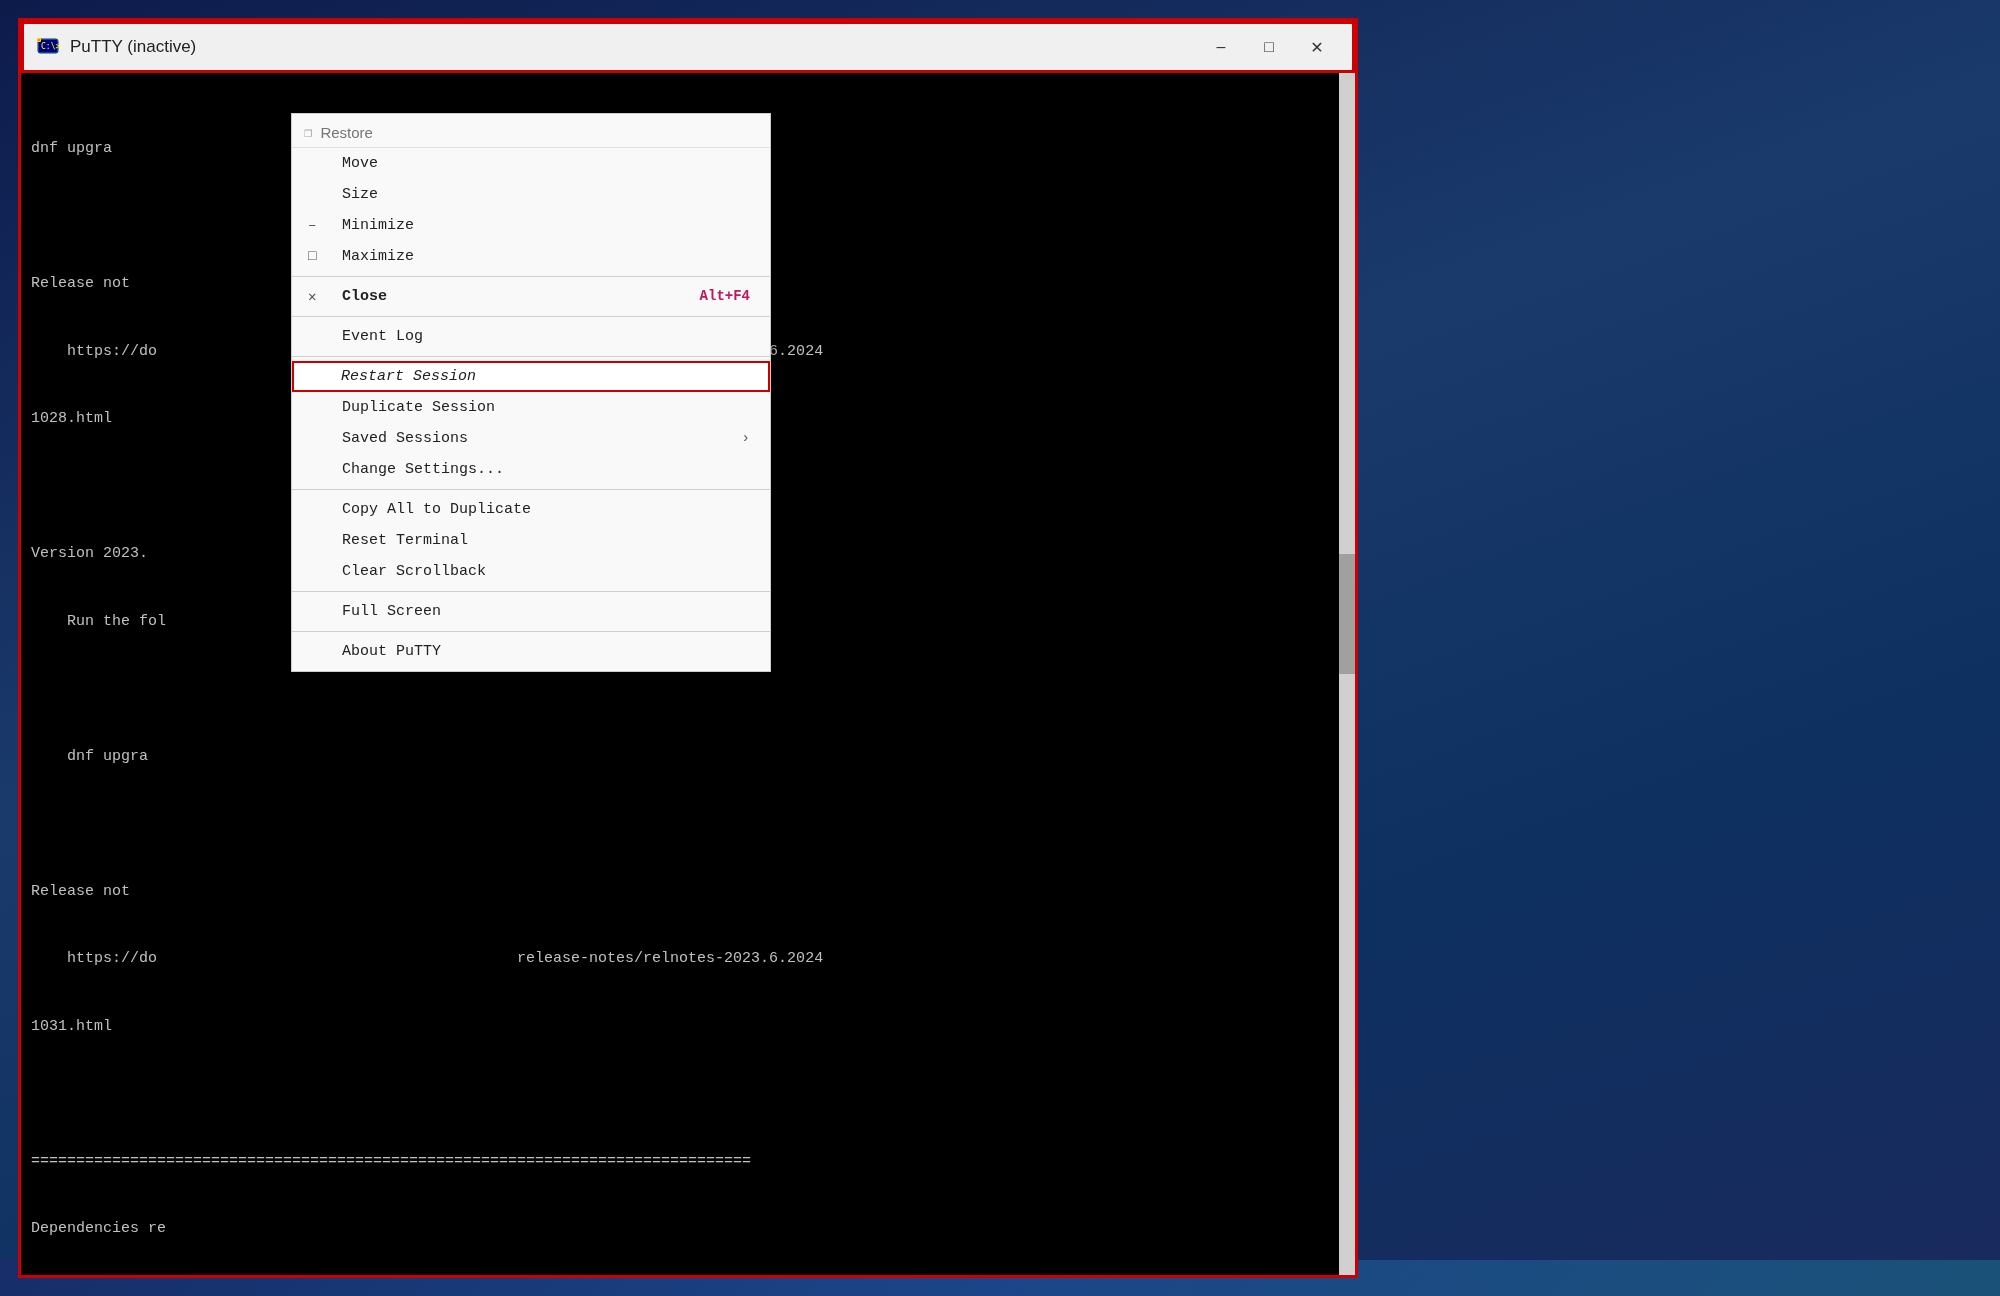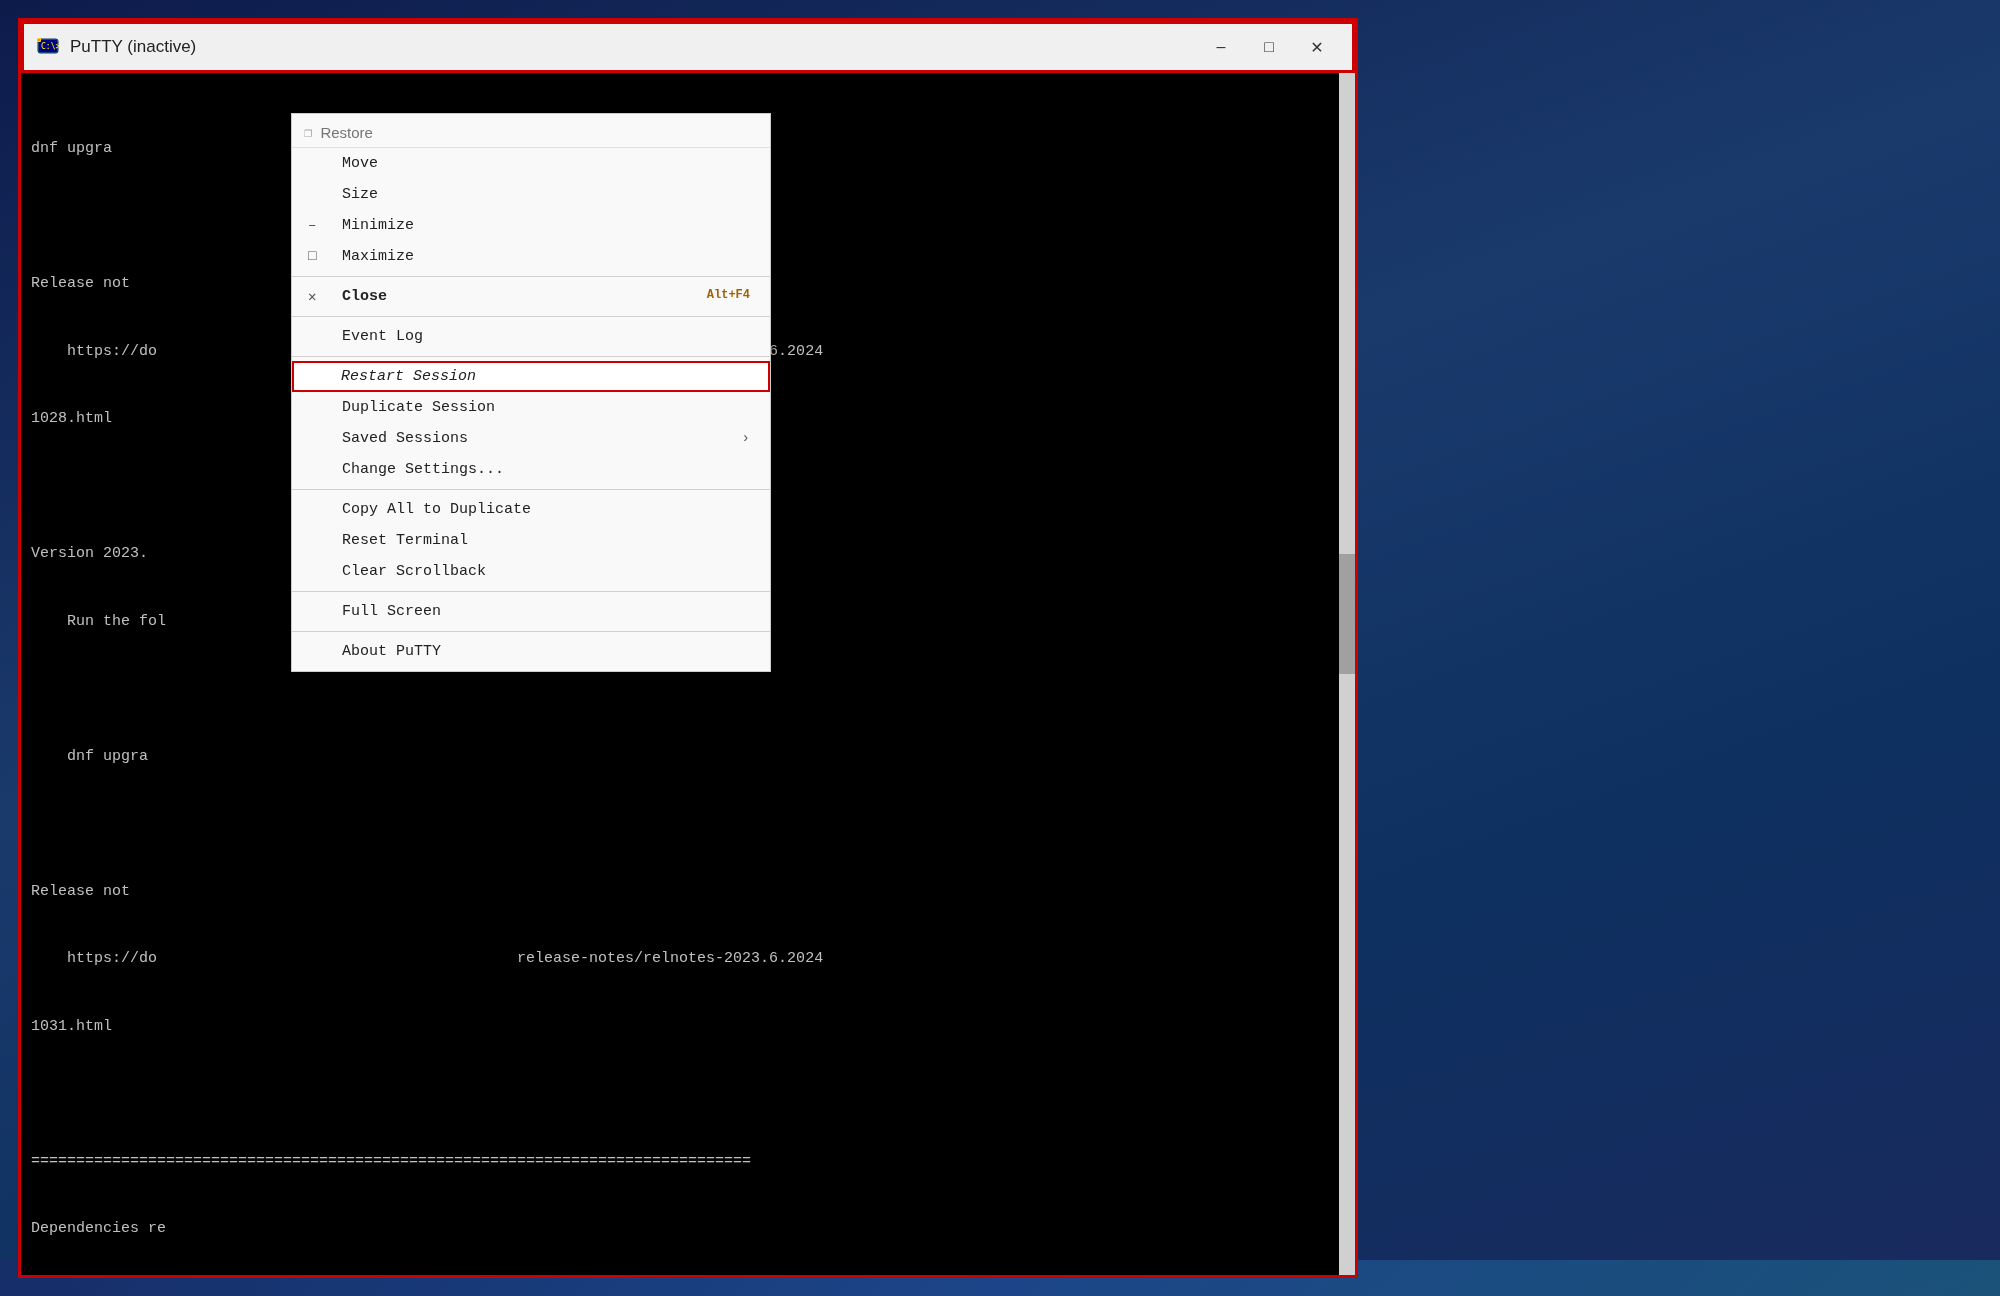--- a/index.html
+++ b/index.html
@@ -142,22 +142,22 @@
 
     .menu-icon {
       position: absolute;
       left: 16px;
       font-size: 14px;
       color: #555;
     }
 
     .menu-shortcut {
       margin-left: auto;
-      color: #a16207;
-      font-size: 12px;
+      color: #be185d;
+      font-size: 14px;
     }
 
     .menu-arrow {
       margin-left: auto;
       font-size: 14px;
       color: #555;
     }
 
     .menu-separator {
       height: 1px;

